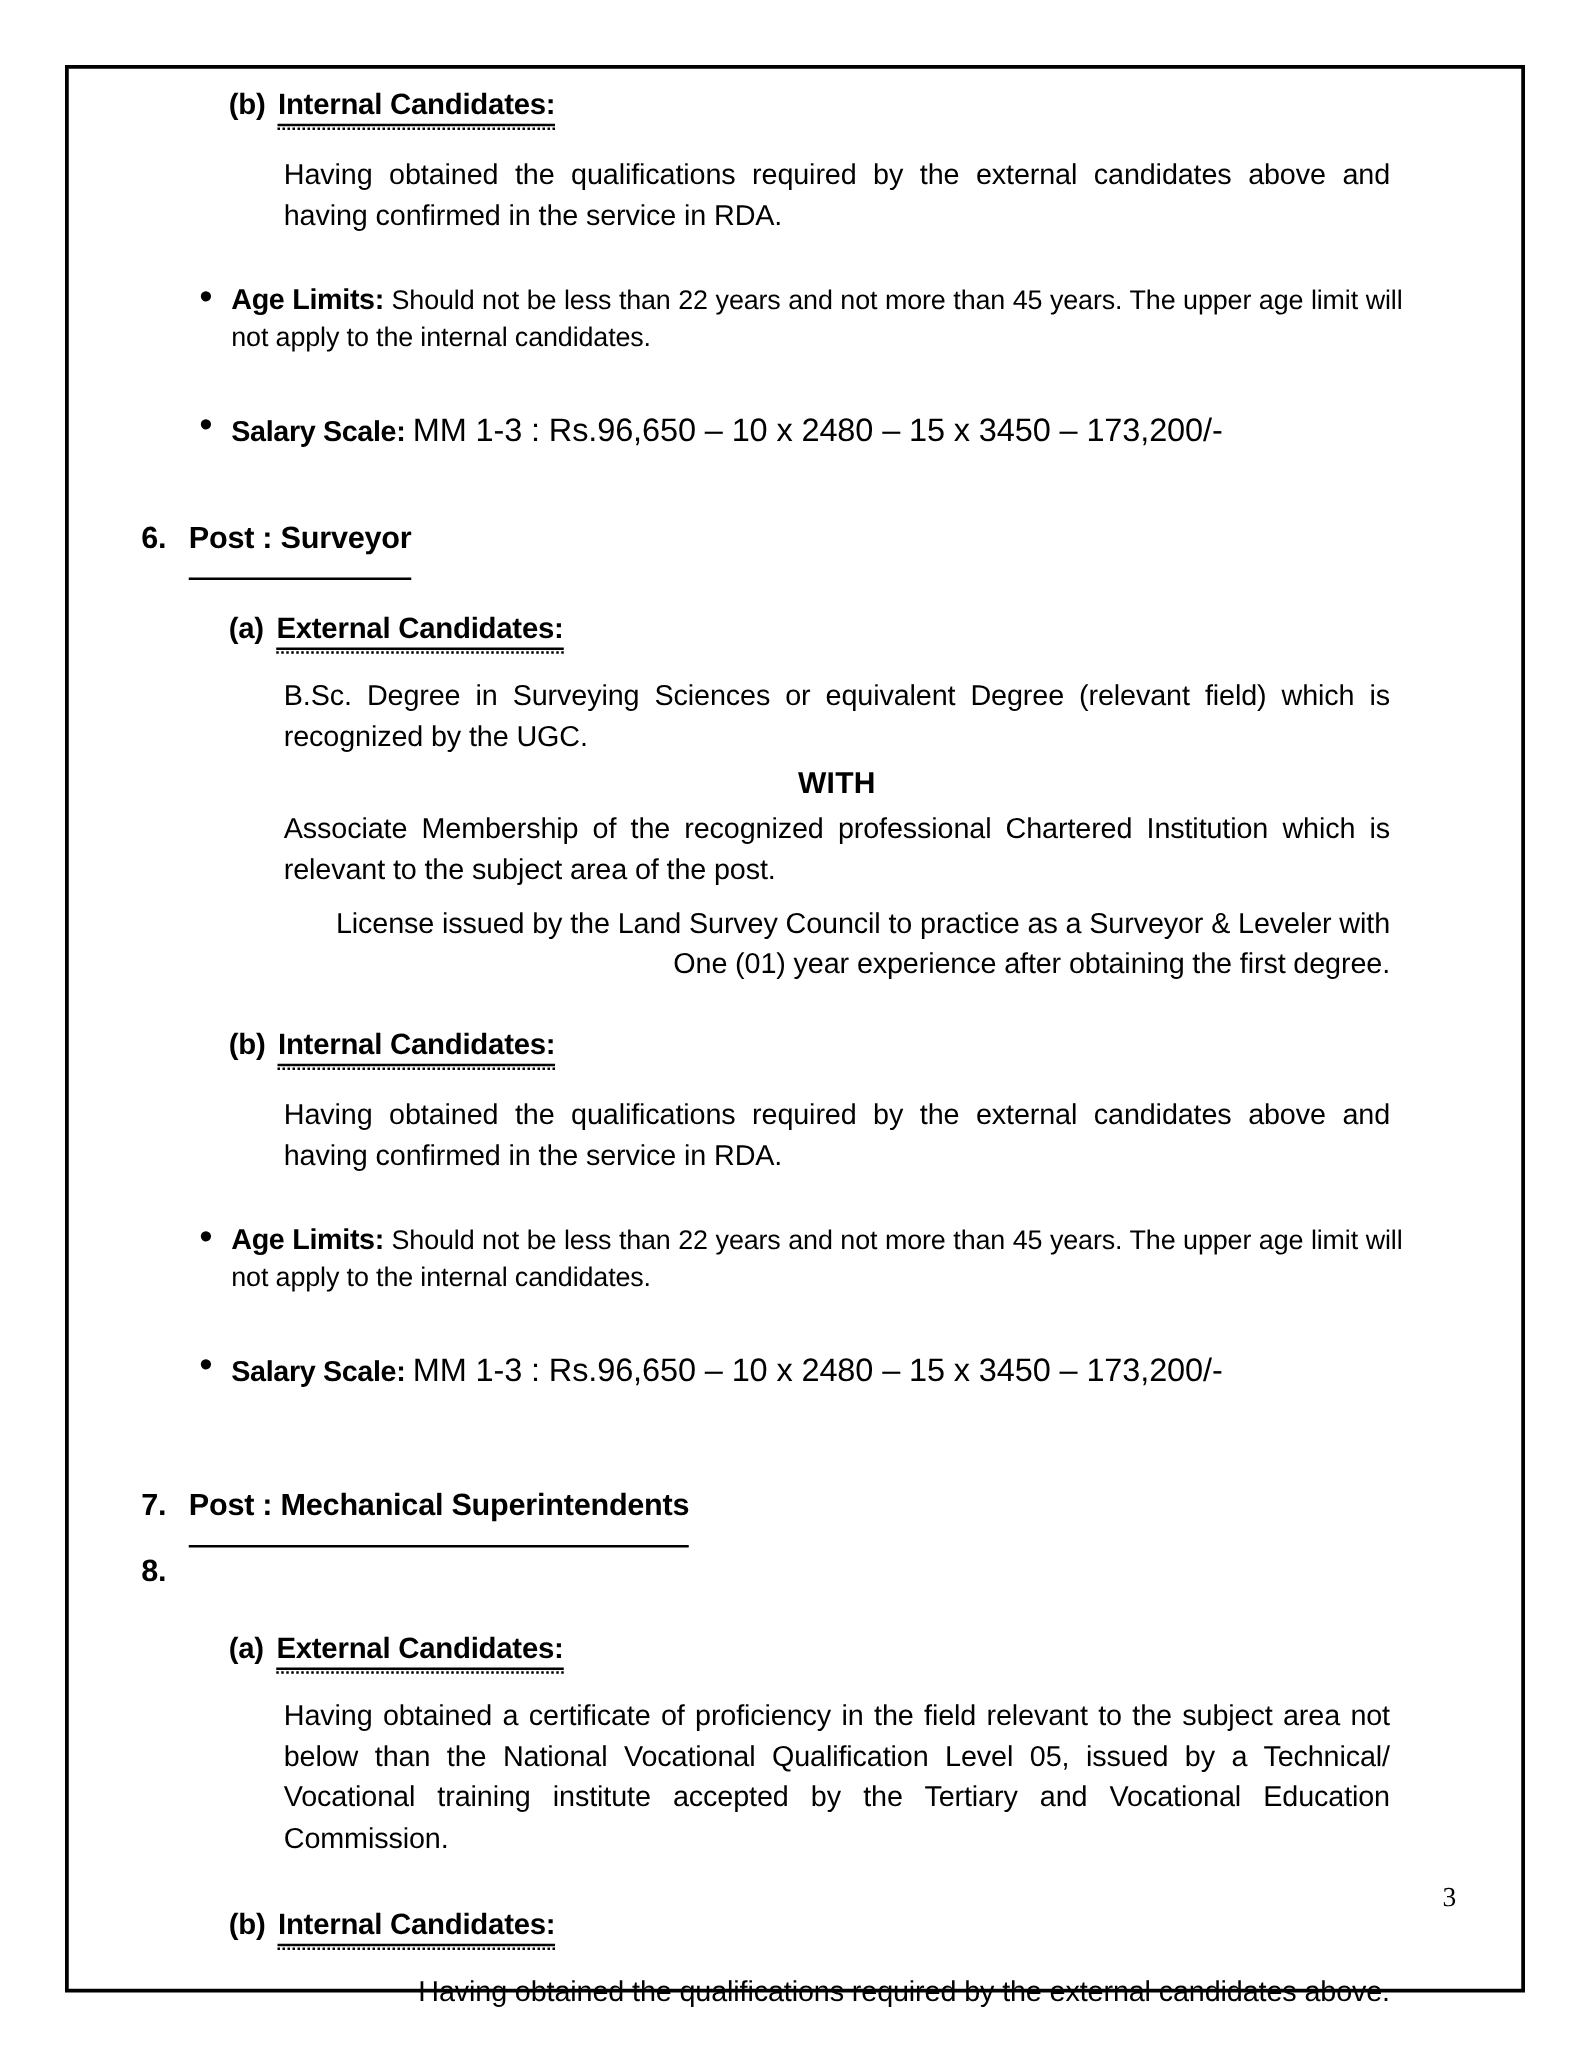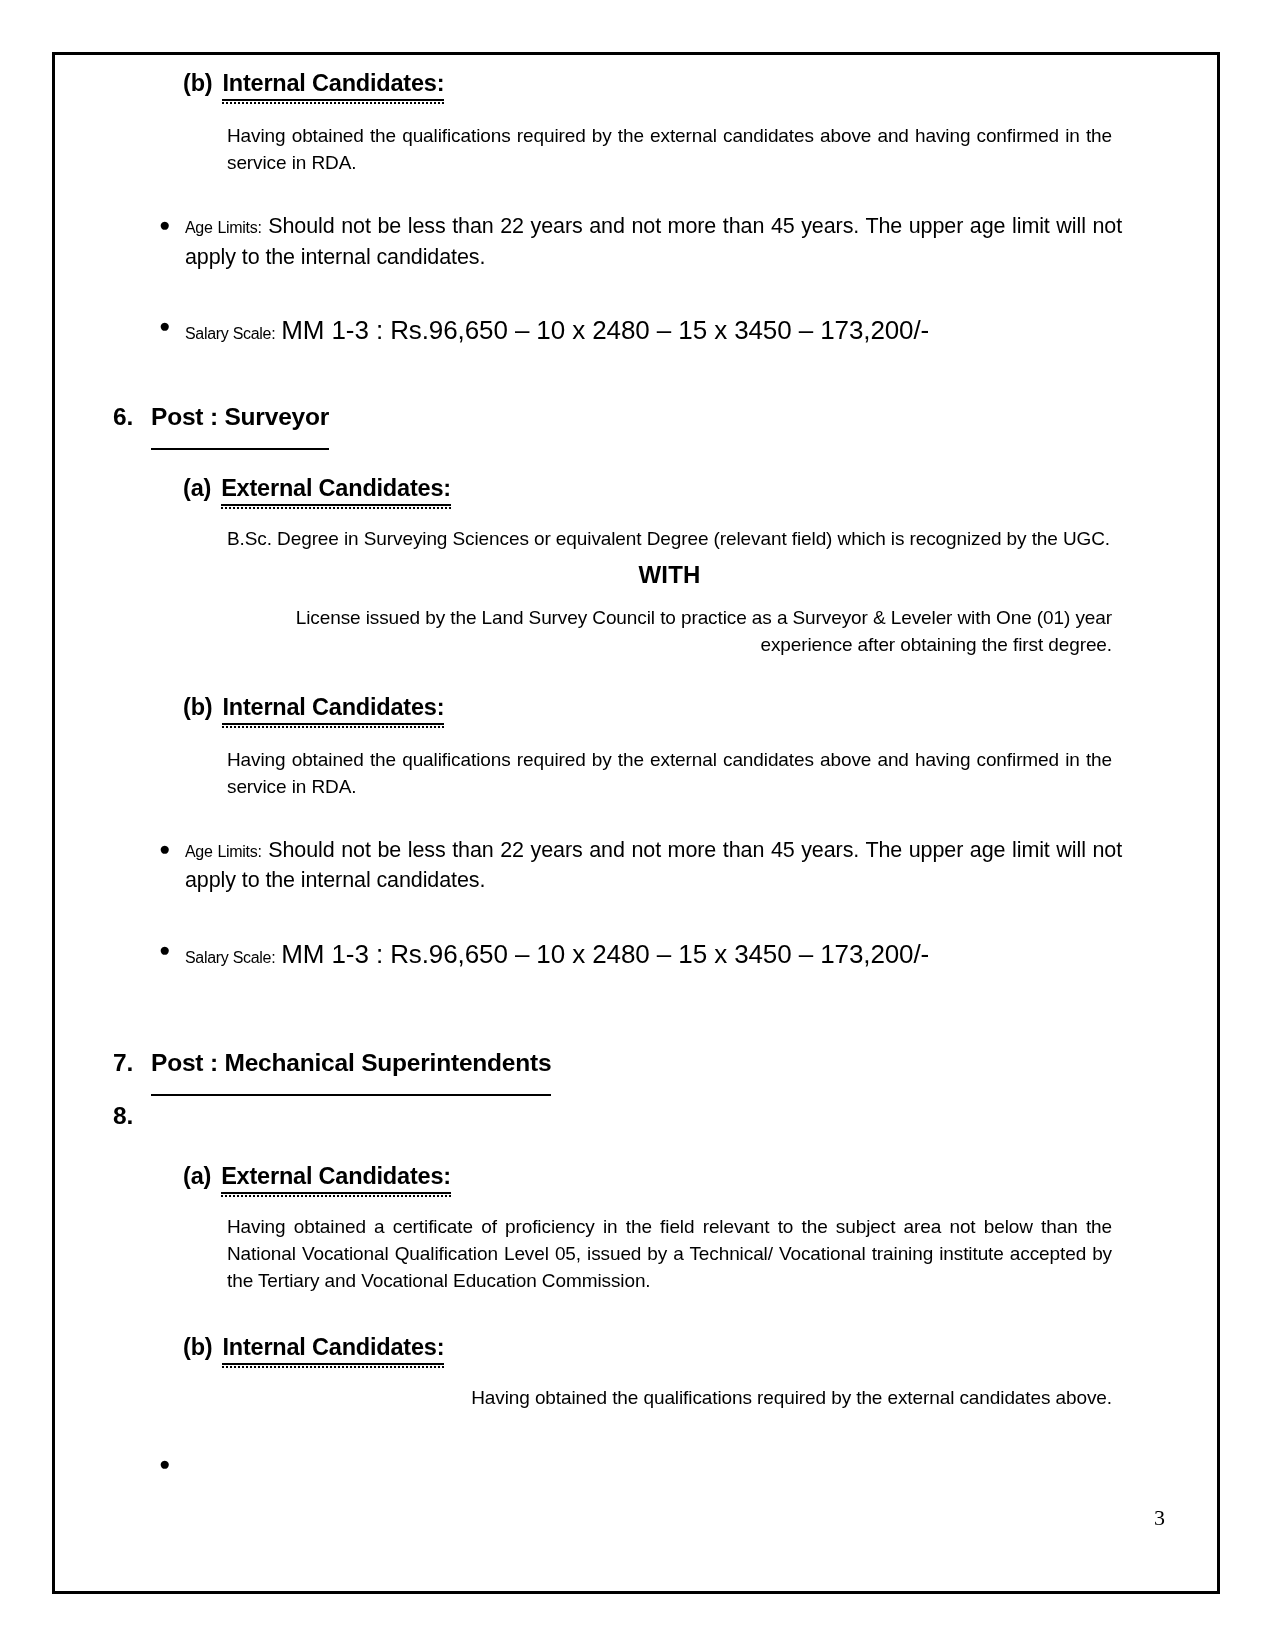--- a/index.html
+++ b/index.html
@@ -88,21 +88,21 @@
   }
   .post-heading .title {
     border-bottom: 2.5px solid #000;
     padding-bottom: 15px;
   }
 
   
   .para {
     margin: 0;
     padding: 0 105px 0 172px;
-    font-size: 19px;
+    font-size: 23px;
     line-height: 1.42;
     text-align: justify;
     text-justify: inter-word;
     letter-spacing: -0.1px;
   }
   .para.noJustify {
     text-align: right;
   }
 
   
@@ -130,22 +130,22 @@
     flex: 0 0 26px;
     font-size: 19px;
     line-height: 1.45;
   }
   .bullet-item .btext {
     flex: 1 1 auto;
     text-align: justify;
     text-justify: inter-word;
   }
   .bullet-item .blabel {
-    font-weight: normal;
-    font-size: 16px;
+    font-weight: bold;
+    font-size: 23px;
     letter-spacing: -0.3px;
   }
   .bullet-item.salary .bvalue {
     font-size: 26px;
     letter-spacing: -0.1px;
   }
   .bullet-item.salary .btext {
     text-align: left;
   }
 
@@ -191,20 +191,21 @@
         <div style="height: 24px;"></div>
         <div class="sub-heading">
           <span class="marker">(a)</span>
           <span class="dbl-underline">External Candidates:</span>
         </div>
         <div style="height: 20px;"></div>
         <div class="para">B.Sc. Degree in Surveying Sciences or equivalent Degree (relevant field) which is recognized by the UGC.</div>
         <div style="height: 6px;"></div>
         <div class="connector">WITH</div>
         <div style="height: 4px;"></div>
+        <div class="para">Associate Membership of the recognized professional Chartered Institution which is relevant to the subject area of the post.</div>
         <div style="height: 6px;"></div>
         <div style="height: 4px;"></div>
         <div class="para noJustify">License issued by the Land Survey Council to practice as a Surveyor &amp; Leveler with One (01) year experience after obtaining the first degree.</div>
         <div style="height: 34px;"></div>
         <div class="sub-heading">
           <span class="marker">(b)</span>
           <span class="dbl-underline">Internal Candidates:</span>
         </div>
         <div style="height: 22px;"></div>
         <div class="para">Having obtained the qualifications required by the external candidates above and having confirmed in the service in RDA.</div>

